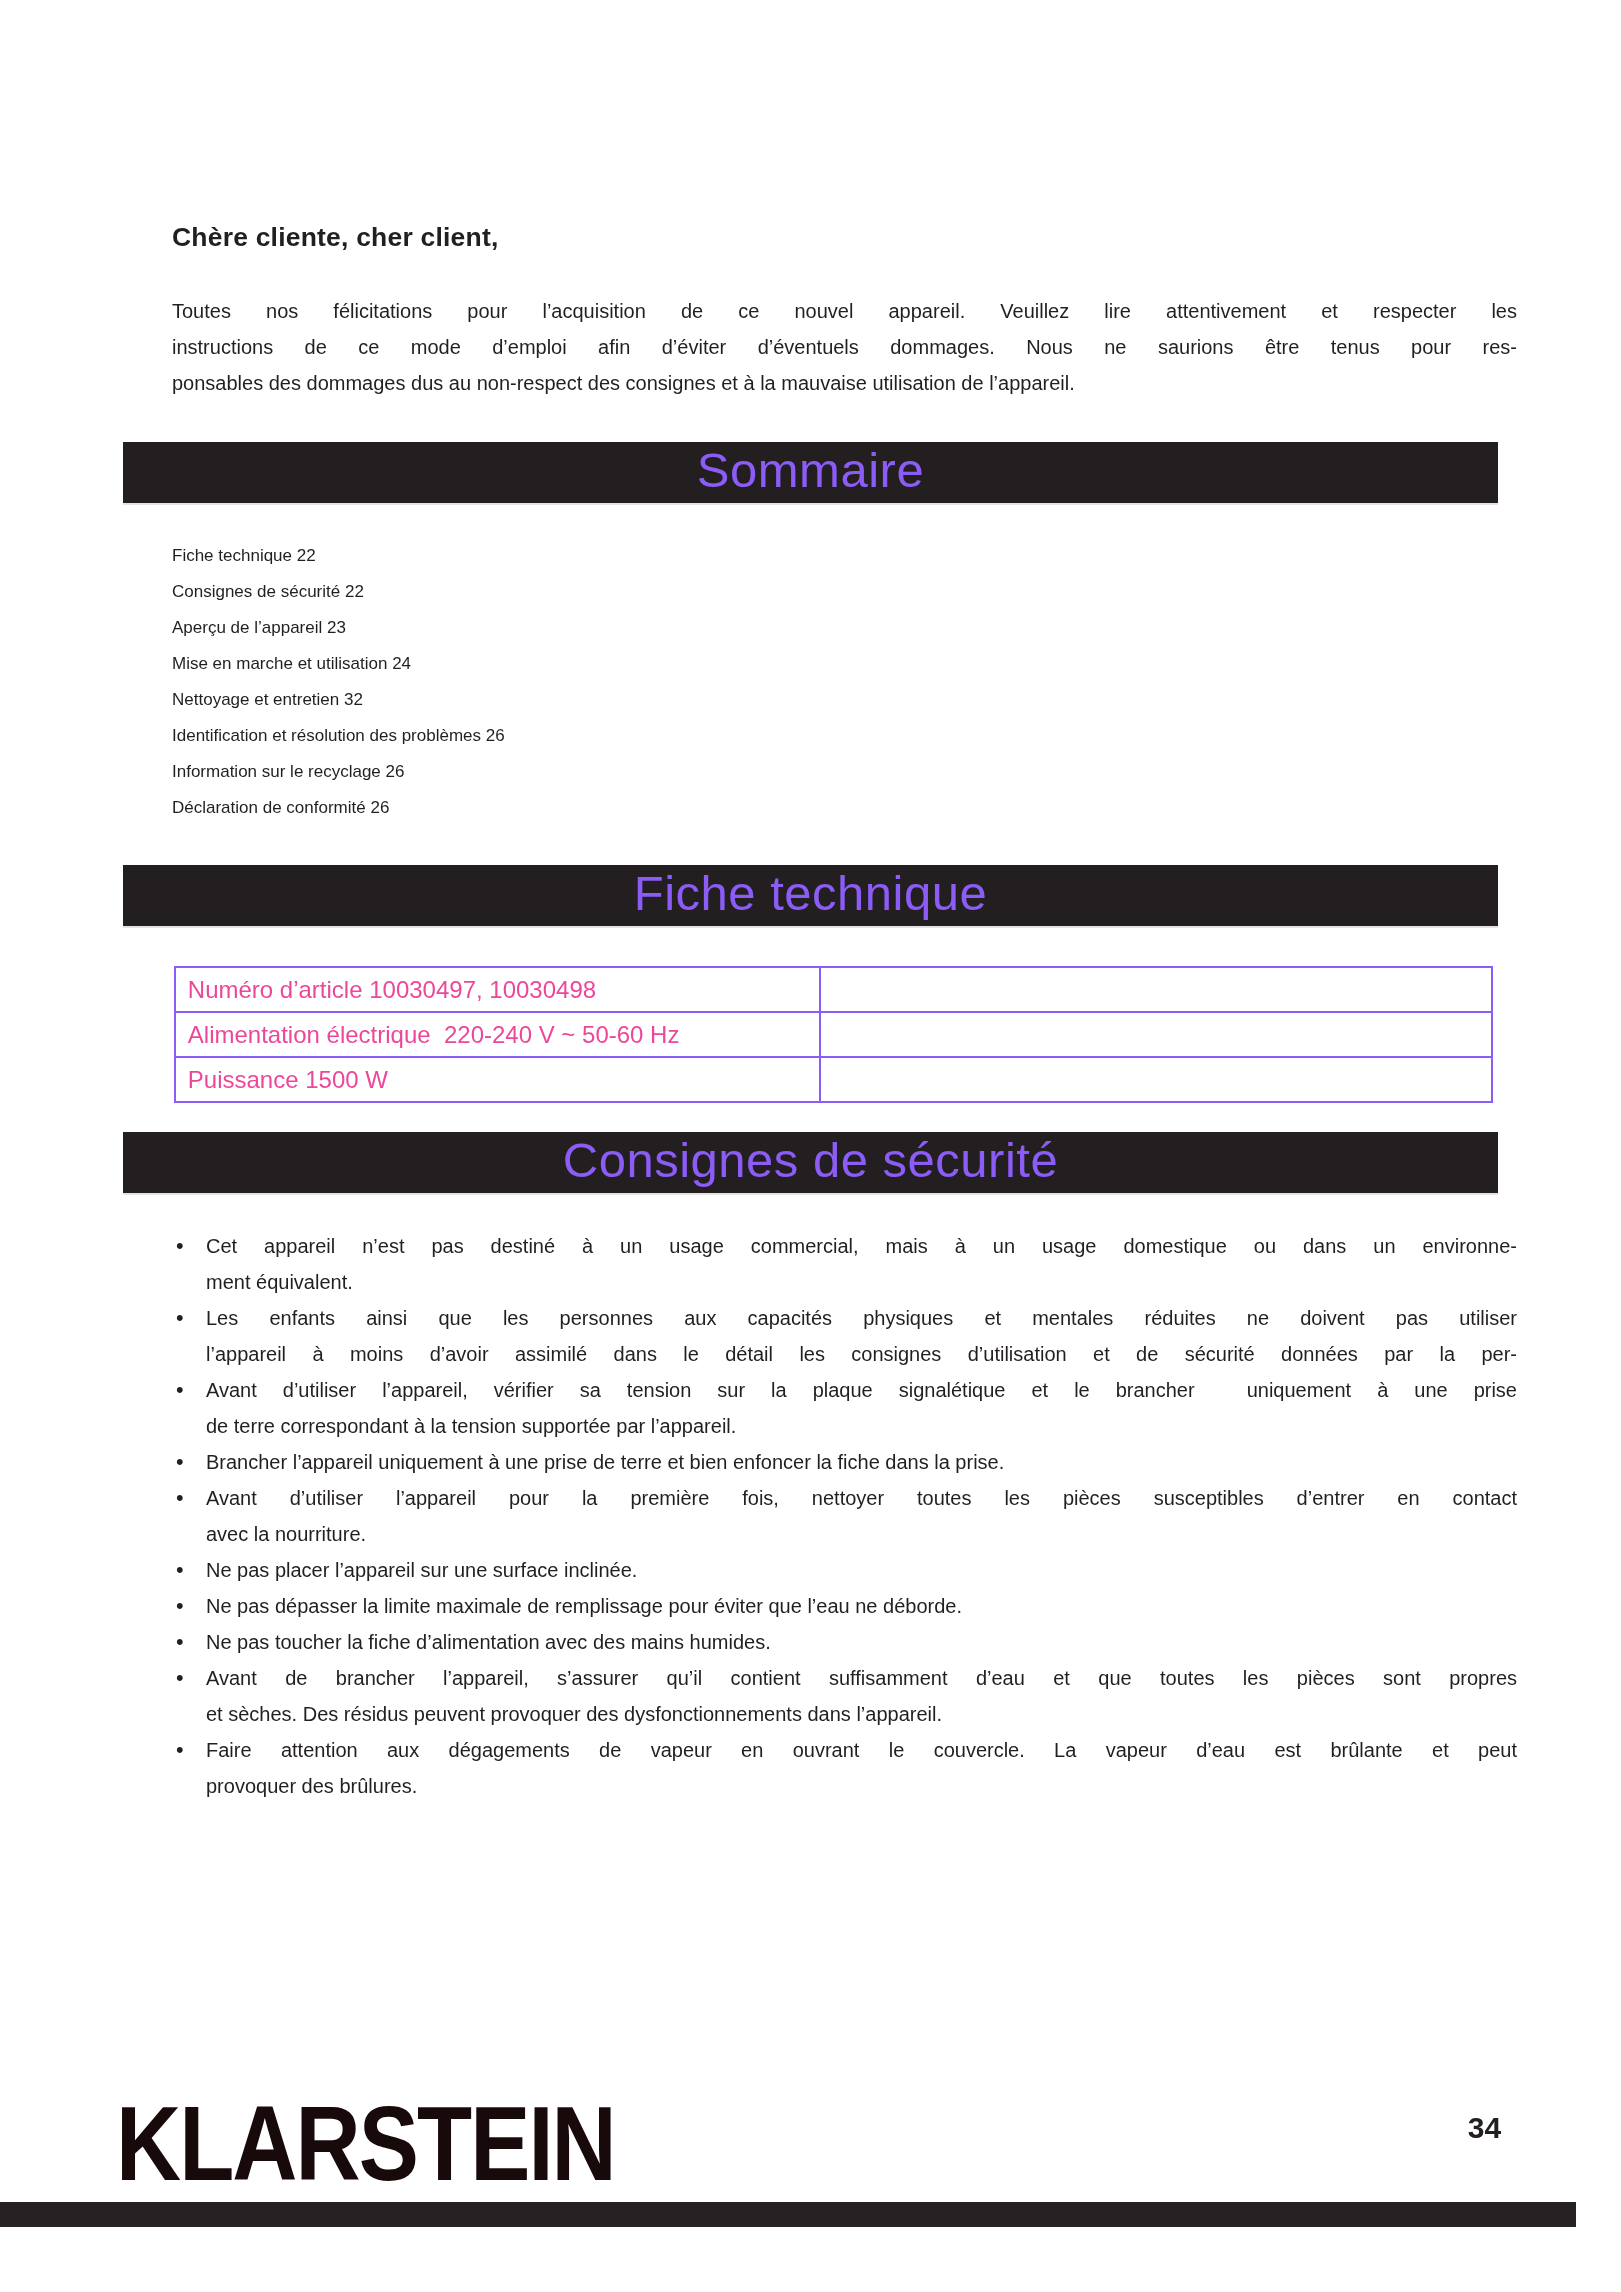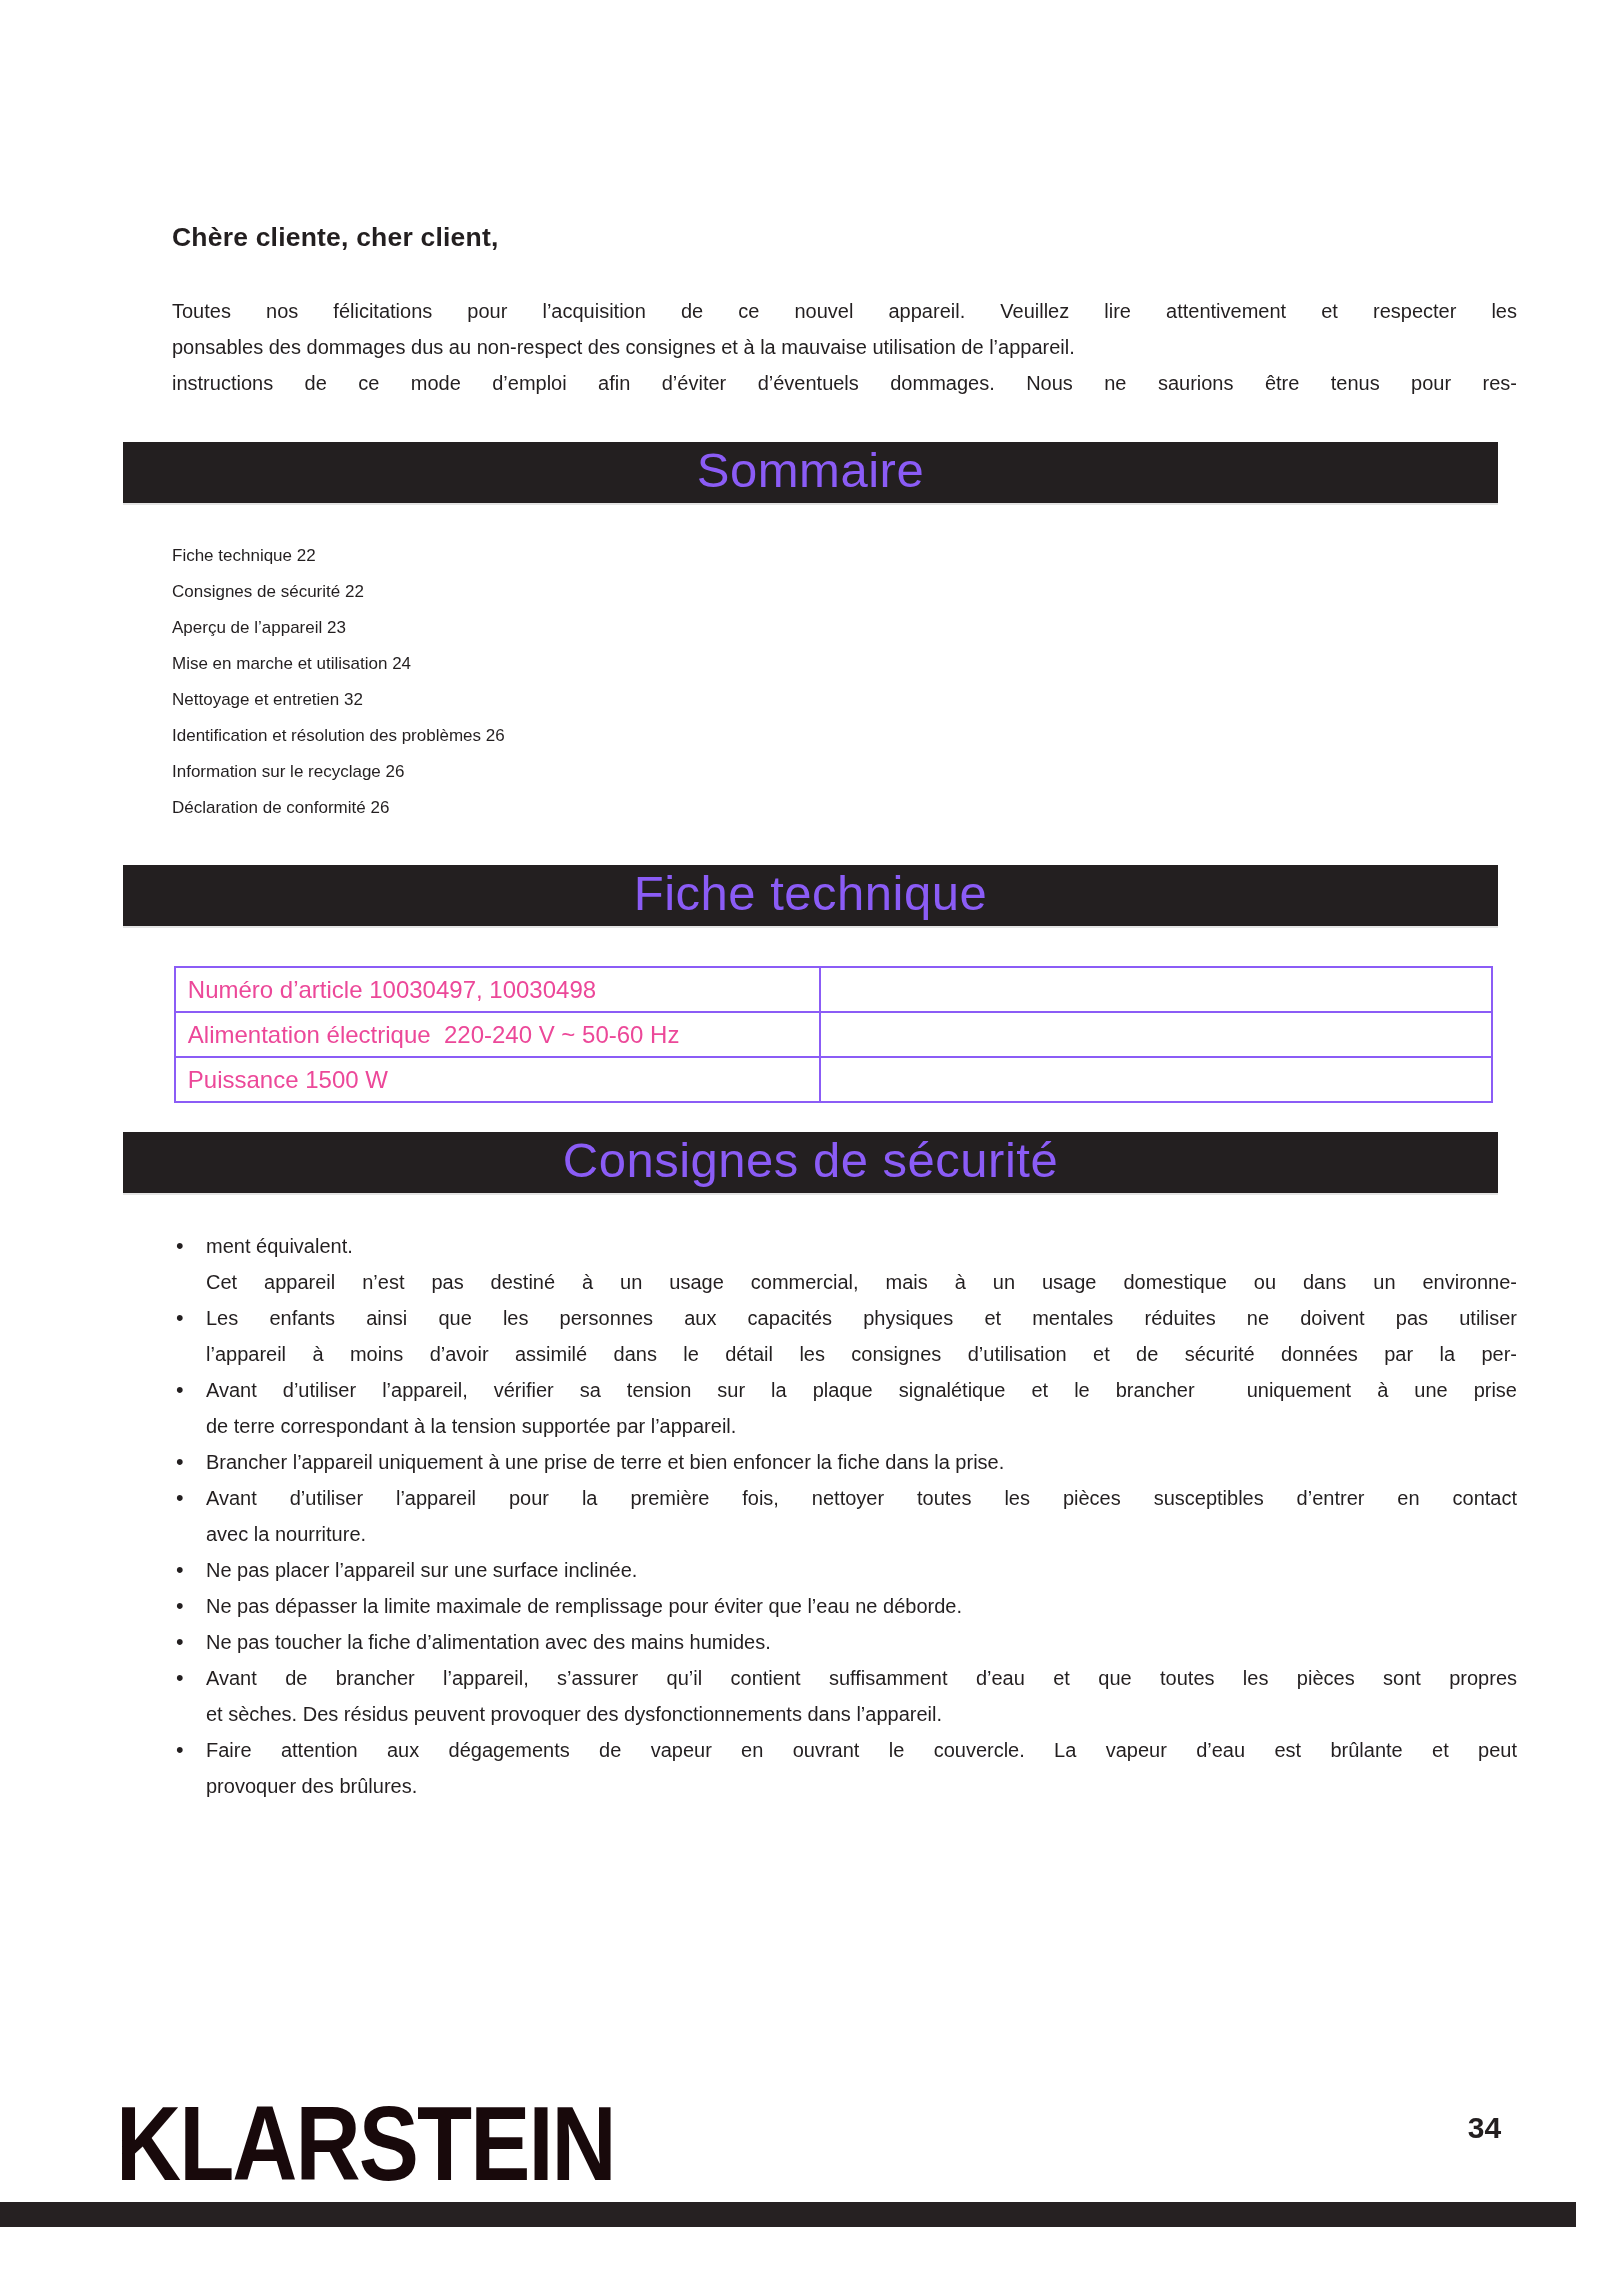--- a/index.html
+++ b/index.html
@@ -76,22 +76,22 @@
 </style>
 </head>
 <body>
 
 <div class="page">
 
   <div class="greeting">Chère cliente, cher client,</div>
 
   <div class="intro">
     <span class="line j">Toutes nos félicitations pour l’acquisition de ce nouvel appareil. Veuillez lire attentivement et respecter les</span>
+    <span class="line j">instructions de ce mode d’emploi afin d’éviter d’éventuels dommages. Nous ne saurions être tenus pour res-</span>
     <span class="line">ponsables des dommages dus au non-respect des consignes et à la mauvaise utilisation de l’appareil.</span>
-    <span class="line j">instructions de ce mode d’emploi afin d’éviter d’éventuels dommages. Nous ne saurions être tenus pour res-</span>
   </div>
 
   <div class="banner sommaire">
     <span class="banner-title">Sommaire</span>
   </div>
 
   <div class="toc">
     <div class="toc-item">Fiche technique 22</div>
     <div class="toc-item">Consignes de sécurité 22</div>
     <div class="toc-item">Aperçu de l’appareil 23</div>
@@ -122,22 +122,22 @@
     </tr>
   </tbody>
     </table>
 
   <div class="banner consignes">
     <span class="banner-title">Consignes de sécurité</span>
   </div>
 
   <div class="bullets">
     <div class="bullet">
+      <span class="line j">Cet appareil n’est pas destiné à un usage commercial, mais à un usage domestique ou dans un environne-</span>
       <span class="line">ment équivalent.</span>
-      <span class="line j">Cet appareil n’est pas destiné à un usage commercial, mais à un usage domestique ou dans un environne-</span>
     </div>
     <div class="bullet">
       <span class="line j">Les enfants ainsi que les personnes aux capacités physiques et mentales réduites ne doivent pas utiliser</span>
       <span class="line j">l’appareil à moins d’avoir assimilé dans le détail les consignes d’utilisation et de sécurité données par la per-</span>
     </div>
     <div class="bullet">
       <span class="line j">Avant d’utiliser l’appareil, vérifier sa tension sur la plaque signalétique et le brancher&nbsp; uniquement à une prise</span>
       <span class="line">de terre correspondant à la tension supportée par l’appareil.</span>
     </div>
     <div class="bullet">

